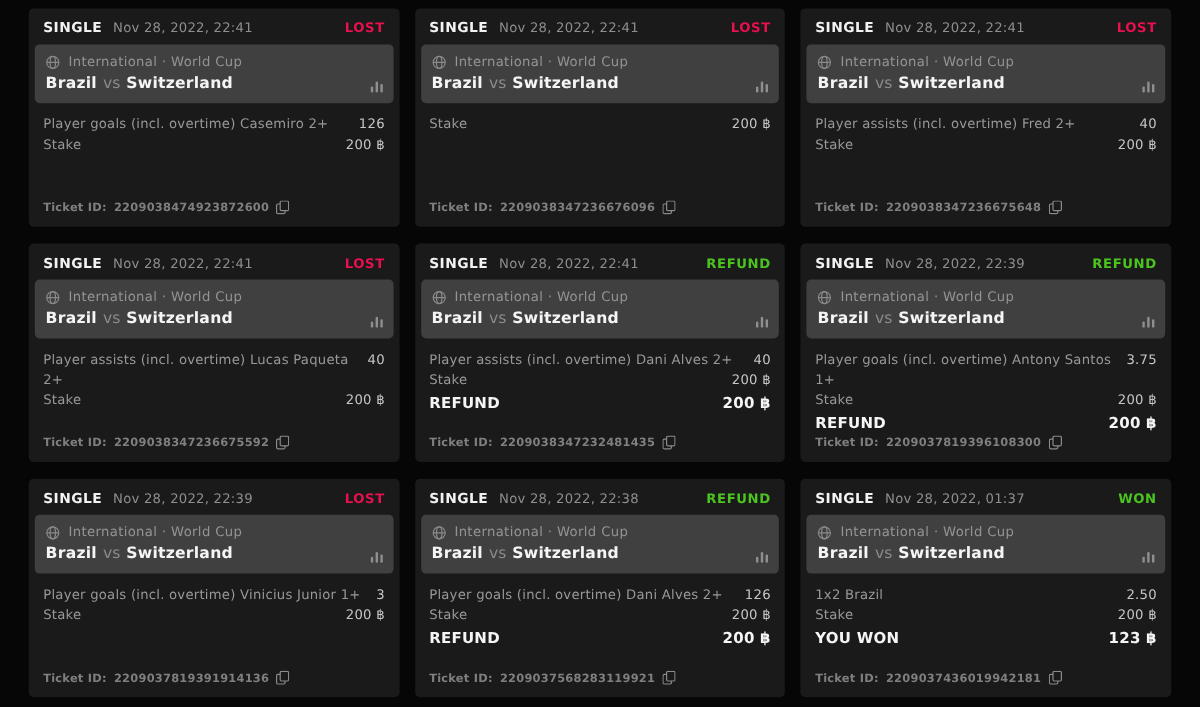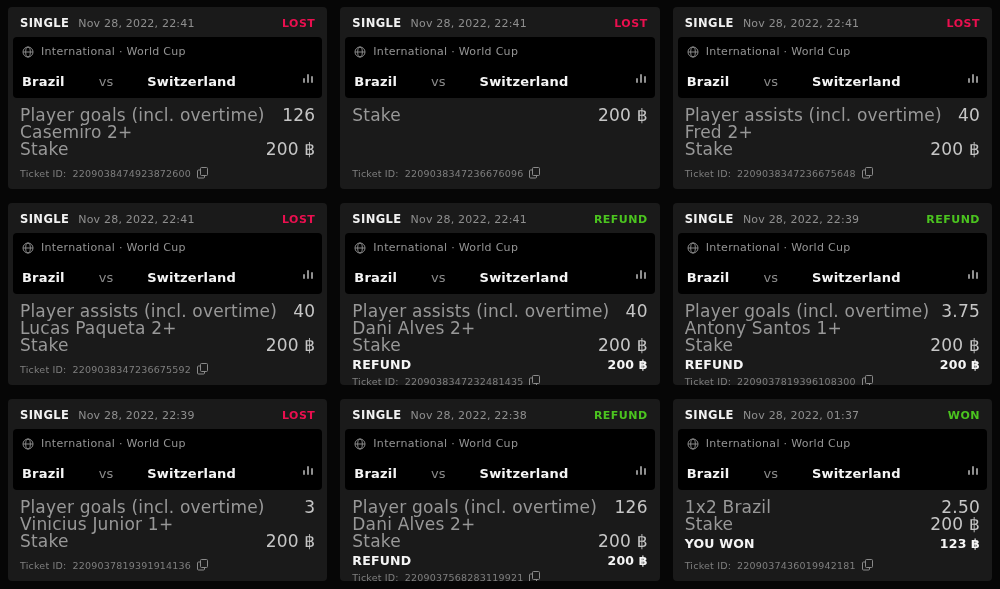--- a/index.html
+++ b/index.html
@@ -7,21 +7,21 @@
   body {
     background:#060606;
     font-family:"DejaVu Sans","Liberation Sans",sans-serif;
     color:#e8e8e8;
   }
   .grid {
     display:grid;
     grid-template-columns:repeat(3,1fr);
     grid-auto-rows:182px;
     gap:14px 13px;
-    padding:7px 8px;
+    padding:7px 24px;
   }
   .card {
     background:#1a1a1a;
     border-radius:4px;
     display:flex;
     flex-direction:column;
     overflow:hidden;
   }
   .card-header {
     display:flex;
@@ -40,38 +40,37 @@
     margin-left:9px;
     letter-spacing:.2px;
   }
   .status {
     margin-left:auto;
     font-weight:bold;
     font-size:11px;
     letter-spacing:.5px;
   }
   .match-panel {
-    background:#000000;
+    background:#404040;
     border-radius:4px;
     margin:0 5px;
     padding:8px 9px 9px 9px;
   }
   .league-row {
     display:flex;
     align-items:center;
     gap:7px;
     color:#949494;
     font-size:11px;
     letter-spacing:.3px;
   }
   .teams-row {
     display:flex;
-    align-items:flex-start;
-    margin-top:16px;
-    gap:29px;
+    align-items:flex-end;
+    margin-top:4px;
   }
   .team {
     color:#f5f5f5;
     font-weight:bold;
     font-size:13px;
     letter-spacing:.2px;
   }
   .vs {
     color:#8b8b8b;
     font-size:13px;
@@ -85,37 +84,38 @@
     cursor:pointer;
   }
   .stats-icon i { display:block; width:2px; background:#8f8f8f; border-radius:1px; }
   .stats-icon i:nth-child(1){ height:5px; }
   .stats-icon i:nth-child(2){ height:9px; }
   .stats-icon i:nth-child(3){ height:7px; }
   .bet-lines { padding:9px 12px 0 12px; }
   .line {
     display:flex;
     justify-content:space-between;
-    font-size:17px;
+    font-size:11px;
     line-height:17px;
     color:#989898;
     letter-spacing:.2px;
   }
   .line .val { color:#c6c6c6; }
   .line.result { color:#f5f5f5; font-weight:bold; font-size:12.5px; line-height:21px; }
   .line.result .val { color:#f5f5f5; }
   .card-footer {
     margin-top:auto;
     padding:0 12px 10px 12px;
     display:flex;
     align-items:center;
     gap:6px;
     color:#7f7f7f;
     font-size:9.5px;
     letter-spacing:.2px;
+    font-weight:bold;
   }
   .copy-btn { cursor:pointer; display:flex; align-items:center; color:#8a8a8a; }
   .globe { color:#8a8a8a; display:flex; }
 </style>
 </head>
 <body>
 
 <div class="grid">
     <div class="card">
     <div class="card-header">

